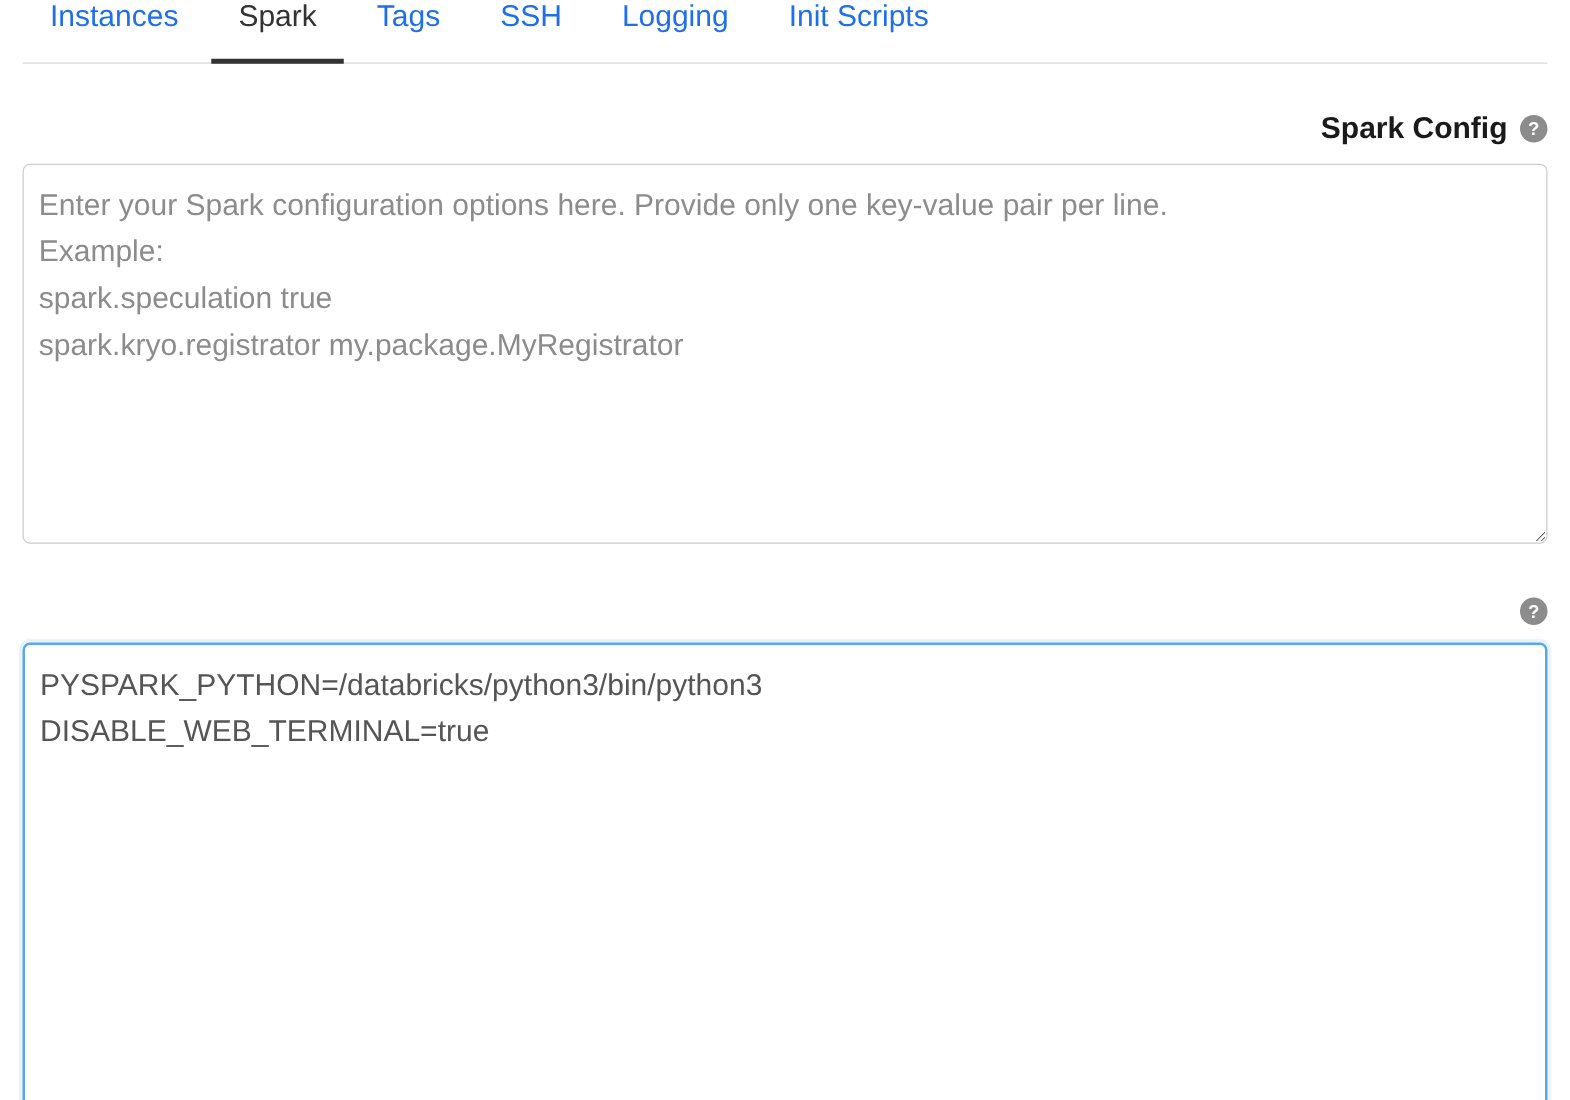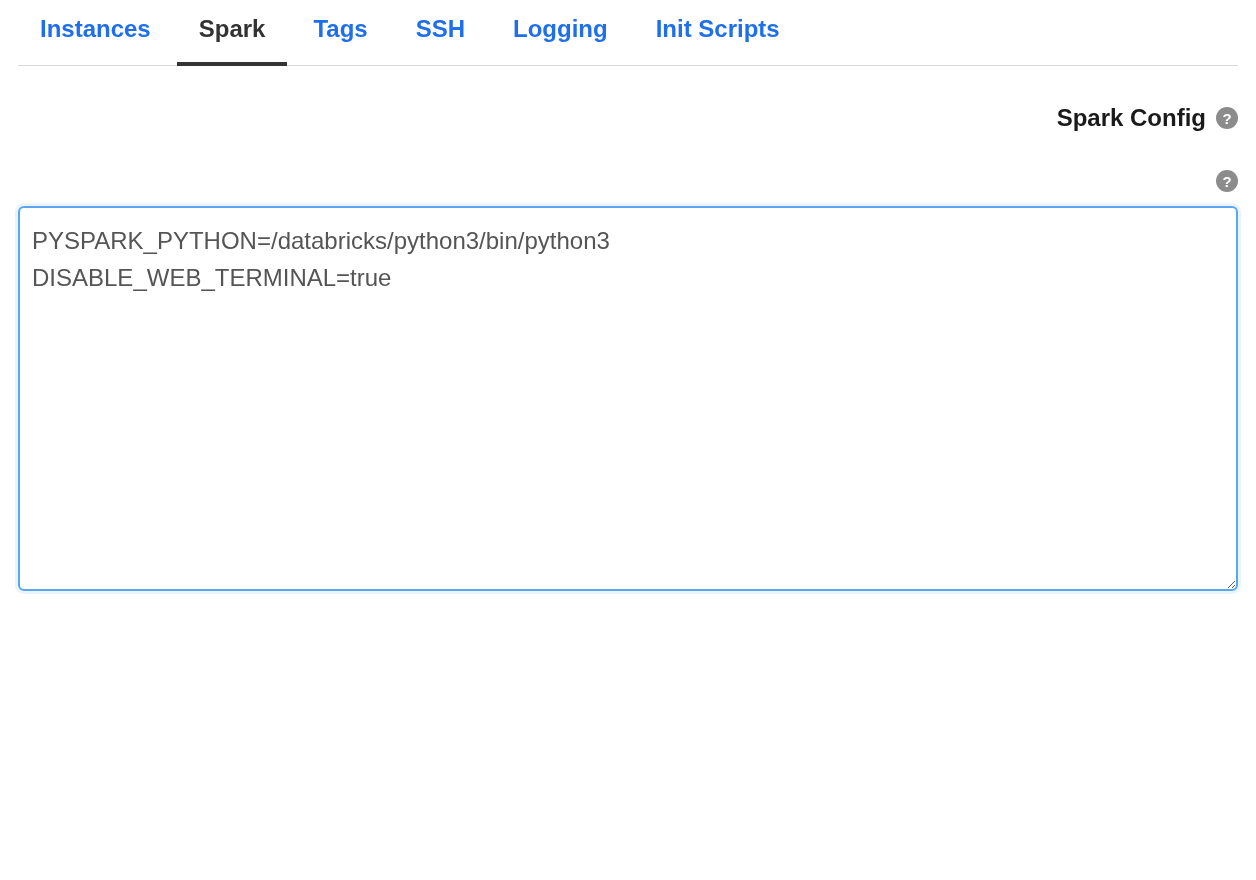--- a/index.html
+++ b/index.html
@@ -11,22 +11,21 @@
       font-family: -apple-system, BlinkMacSystemFont, "Segoe UI", Helvetica, Arial, sans-serif;
       background: #ffffff;
       padding: 0 18px;
       width: 1256px;
     }
     .tabs {
       display: flex;
       border-bottom: 1px solid #d9d9d9;
       gap: 48px;
       padding-left: 22px;
-      padding-top: 15px;
-      font-weight: bold;
+      padding-top: 0;
     }
     .tab {
       padding: 0 0 22px 0;
       font-size: 24px;
       color: #1f6feb;
       cursor: pointer;
       position: relative;
     }
     .tab.active {
       color: #333333;
@@ -100,20 +99,24 @@
   <div class="tab">SSH</div>
   <div class="tab">Logging</div>
   <div class="tab">Init Scripts</div>
 </div>
 
 <div class="section">
   <div class="section-label">
     <span>Spark Config</span>
     <span class="help-icon">?</span>
   </div>
+  <textarea class="spark-config-textarea" placeholder="Enter your Spark configuration options here. Provide only one key-value pair per line.
+Example:
+spark.speculation true
+spark.kryo.registrator my.package.MyRegistrator" style=""></textarea>
 </div>
 
 <div class="section">
   <div class="section-label">
     <span class="help-icon">?</span>
   </div>
   <textarea class="env-vars-textarea" spellcheck="false" style="">PYSPARK_PYTHON=/databricks/python3/bin/python3
 DISABLE_WEB_TERMINAL=true</textarea>
 </div>
 

